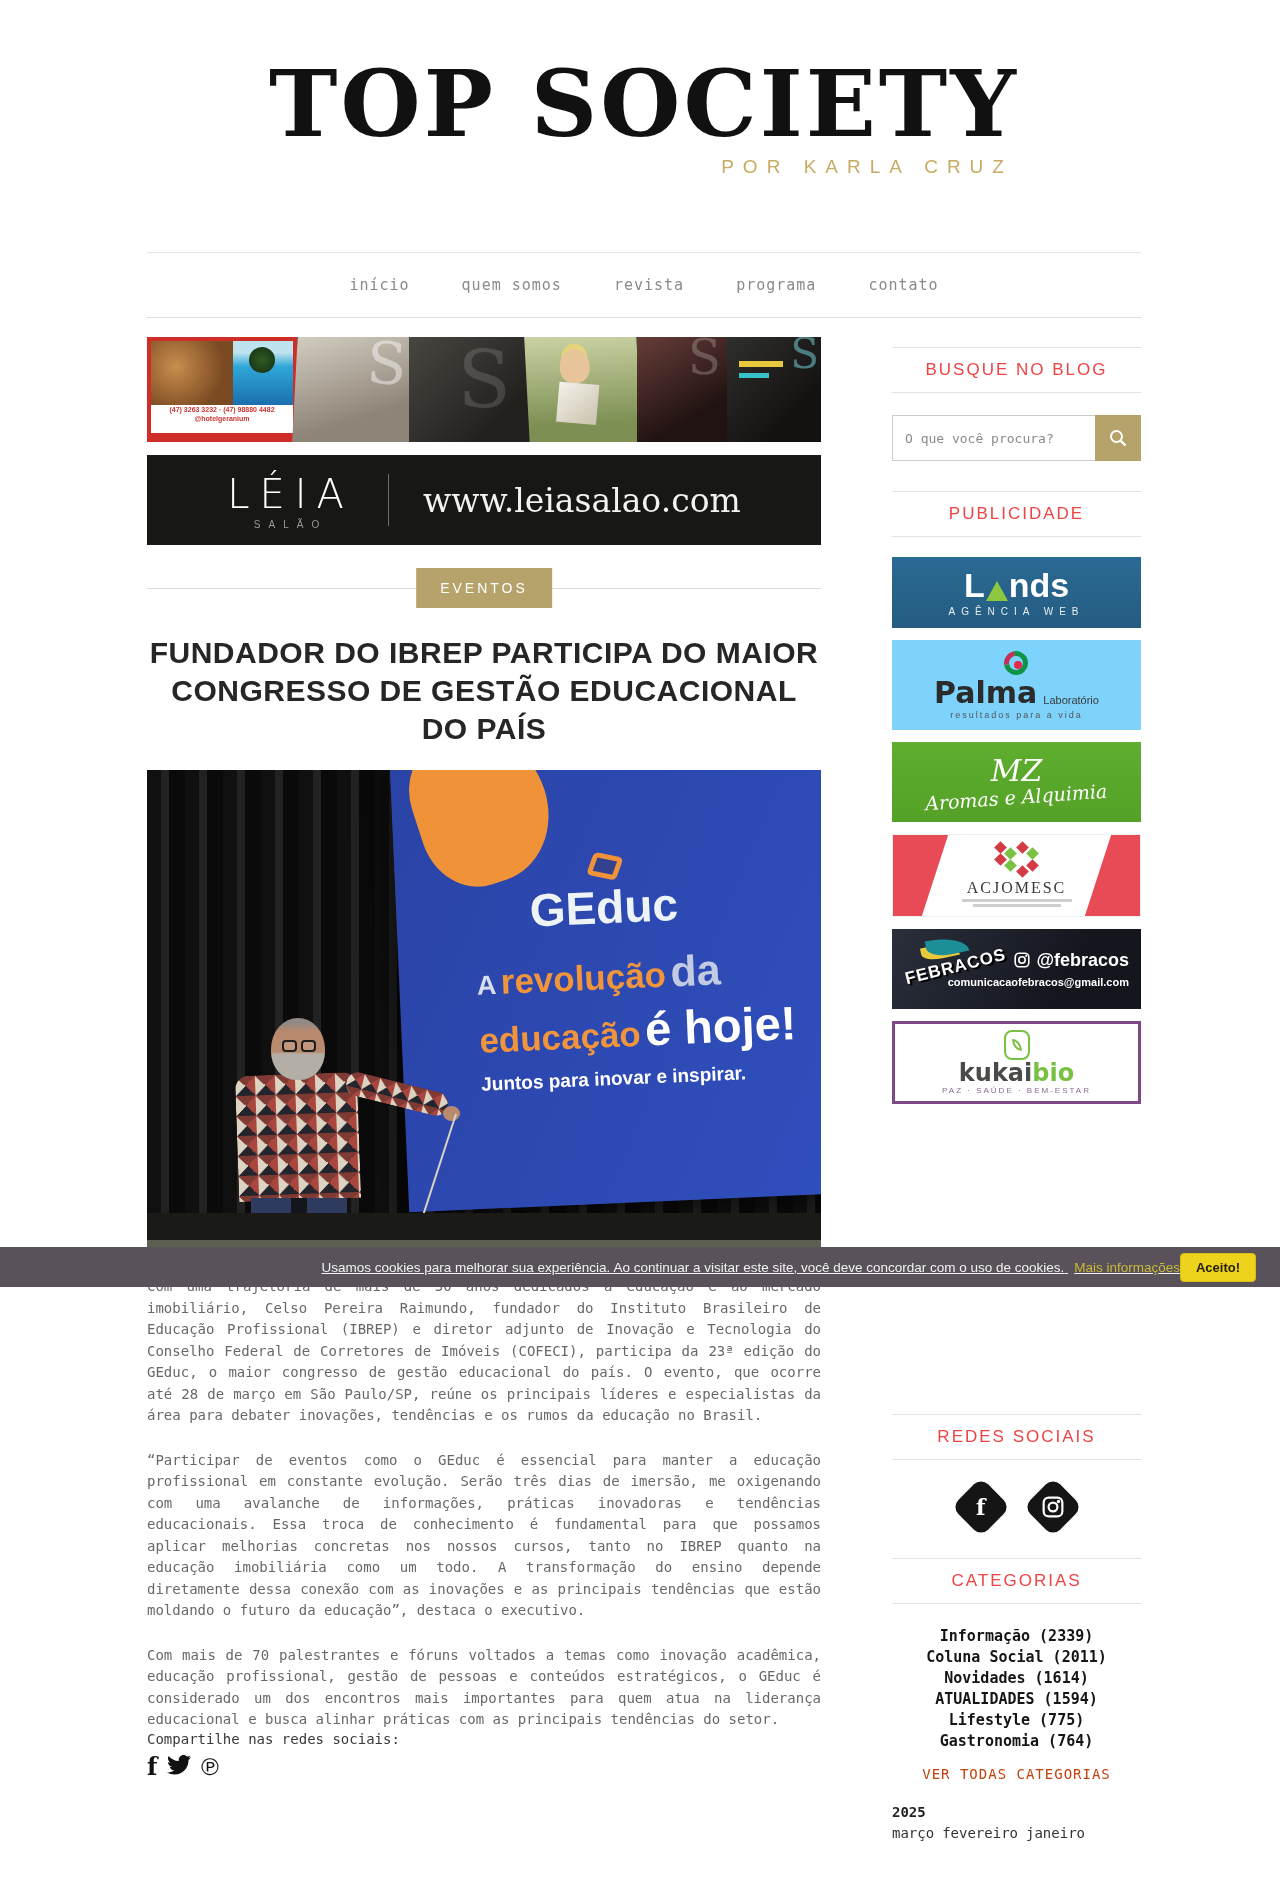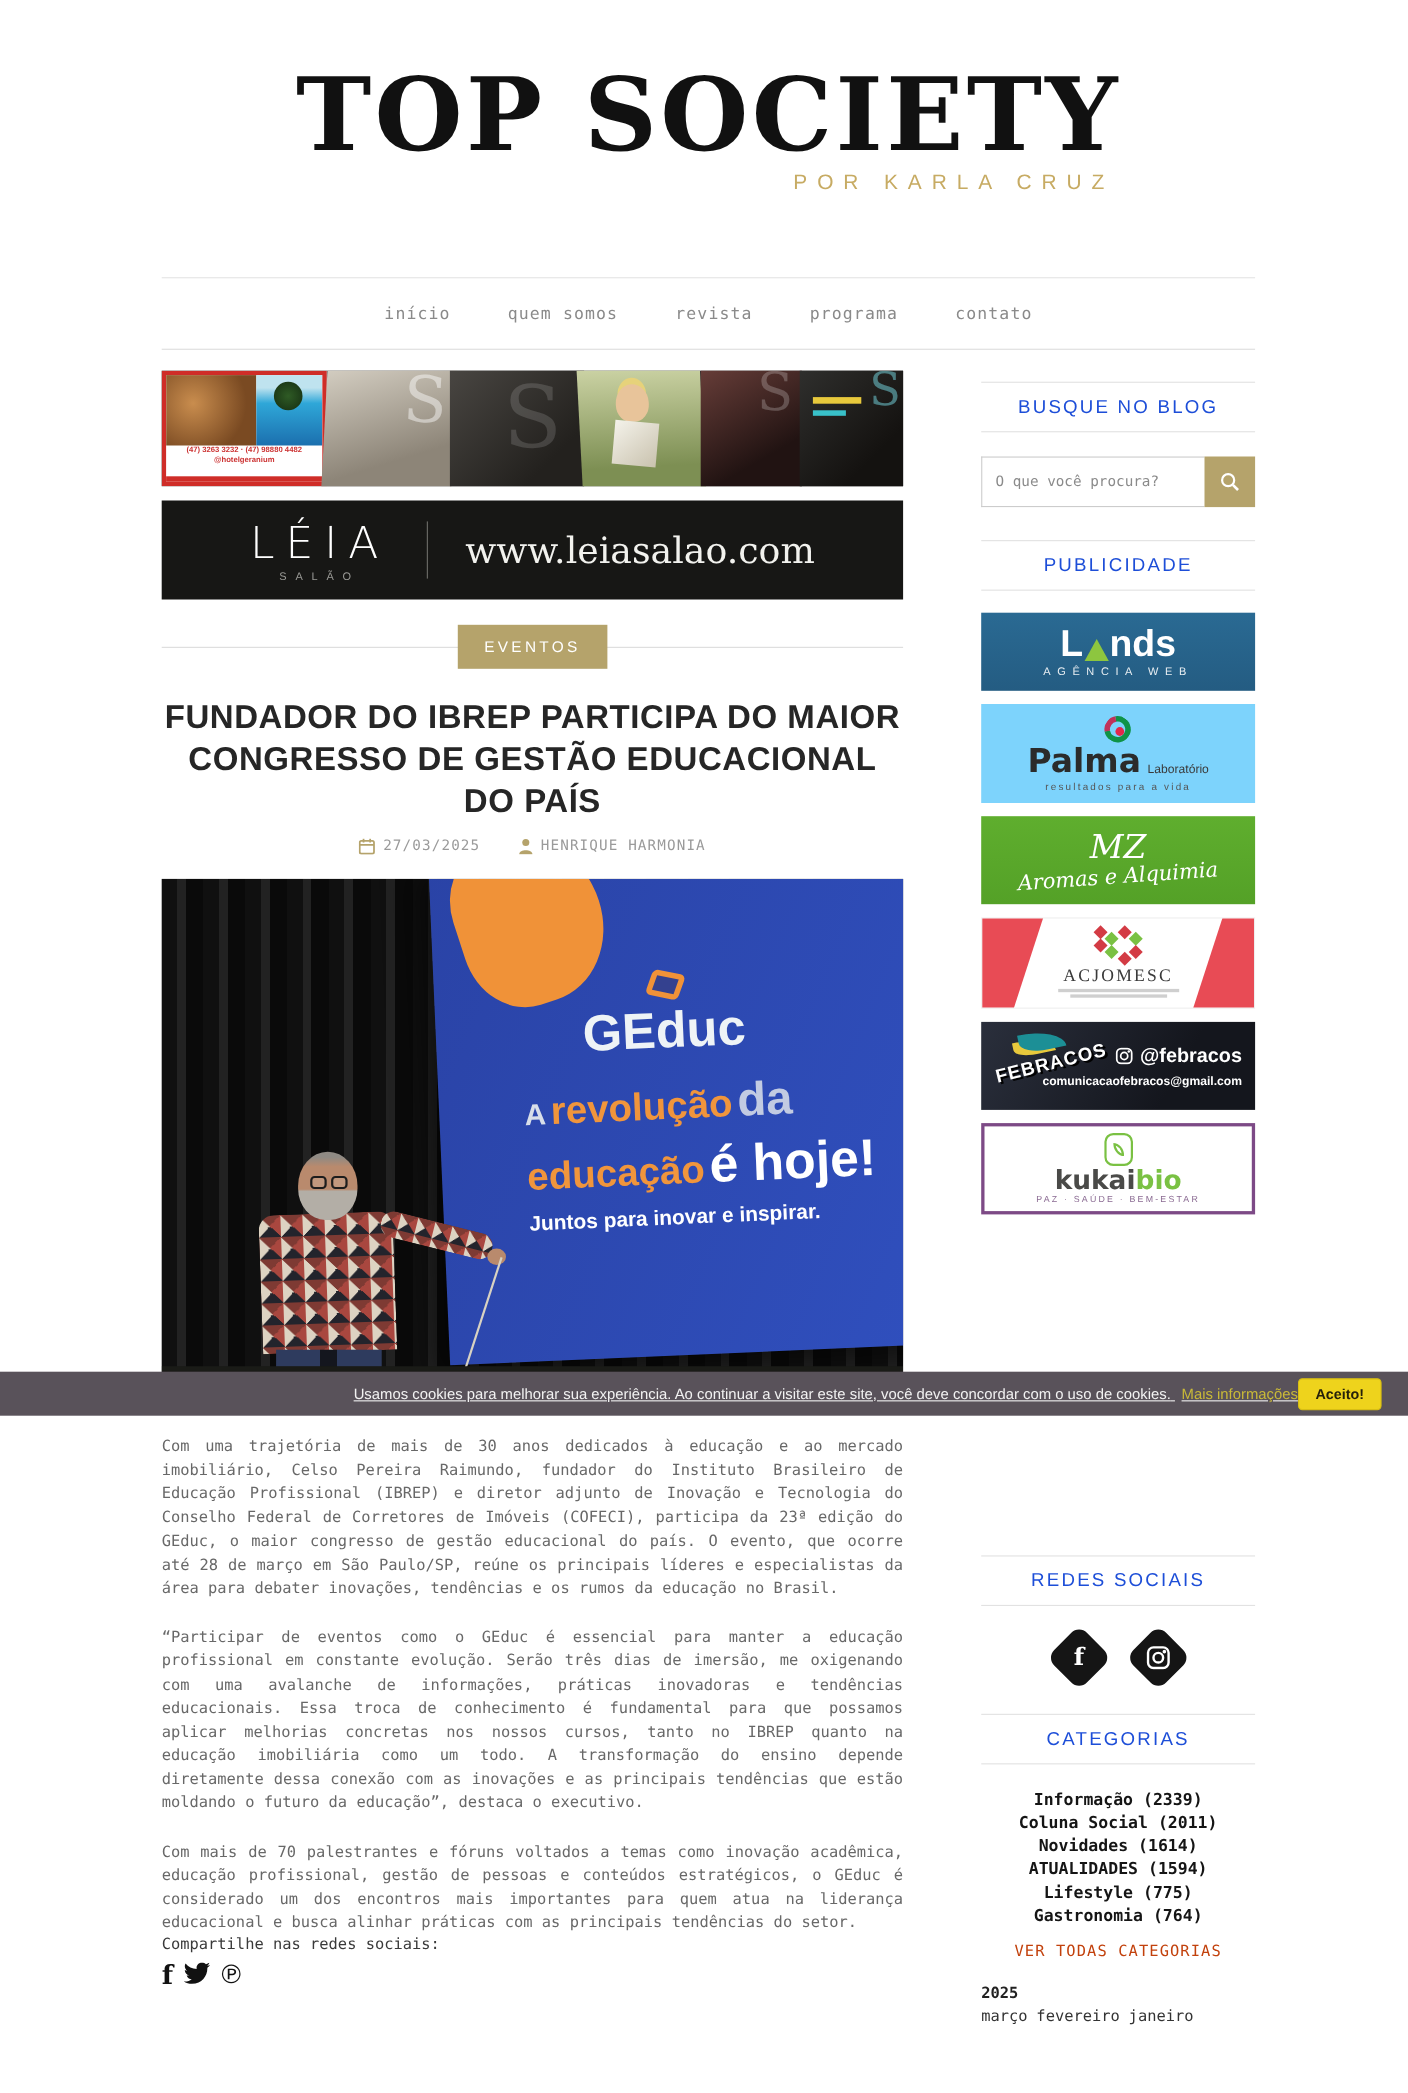--- a/index.html
+++ b/index.html
@@ -148,21 +148,21 @@
   .share-label { font-family:"DejaVu Sans Mono", monospace; font-size:14px; color:#3a3a3a; }
   .share-row { margin-top:8px; display:flex; align-items:center; gap:10px; }
   .share-fb { font-family:"DejaVu Serif", serif; font-weight:bold; font-size:24px;
     color:#111; line-height:1; cursor:pointer; }
   .share-tw { cursor:pointer; }
   .share-pin { font-size:24px; color:#111; line-height:1; cursor:pointer; }
 
   
   .sidebar { padding-top:10px; }
   .sb-heading { border-top:1px solid #e2e2e2; border-bottom:1px solid #e2e2e2;
-    text-align:center; padding:12px 0; font-size:17px; letter-spacing:2px; color:#1d4ed8; }
+    text-align:center; padding:12px 0; font-size:17px; letter-spacing:2px; color:#ef4444; }
   .search-row { margin-top:22px; display:flex; }
   .search-input { flex:1; height:46px; border:1px solid #ccc; border-right:none;
     padding:0 12px; font-family:"DejaVu Sans Mono", monospace; font-size:13px; color:#777;
     outline:none; background:#fff; }
   .search-input::placeholder { color:#8a8a8a; }
   .search-btn { width:46px; height:46px; background:#b5a36b; border:none; cursor:pointer;
     display:flex; align-items:center; justify-content:center; }
   .pub-heading { margin-top:30px; }
   .ads { margin-top:20px; }
   .ad { margin-bottom:12px; position:relative; overflow:hidden; cursor:pointer; }
@@ -318,38 +318,20 @@
         <div class="leia-url">www.leiasalao.com</div>
       </div>
 
       <div class="cat-divider">
         <div class="line"></div>
         <div class="cat-tag">EVENTOS</div>
       </div>
 
       <h1 class="post-title">FUNDADOR DO IBREP PARTICIPA DO MAIOR CONGRESSO DE GESTÃO EDUCACIONAL DO PAÍS</h1>
 
-      <div class="post-meta">
-        <div class="meta-item">
-          <svg width="15" height="15" viewBox="0 0 15 15">
-              <rect x="1" y="2.5" width="13" height="11.5" rx="1.5" fill="none" stroke="#b5a36b" stroke-width="1.6"></rect>
-              <line x1="1" y1="6" x2="14" y2="6" stroke="#b5a36b" stroke-width="1.6"></line>
-              <line x1="4.5" y1="0.5" x2="4.5" y2="4" stroke="#b5a36b" stroke-width="1.6"></line>
-              <line x1="10.5" y1="0.5" x2="10.5" y2="4" stroke="#b5a36b" stroke-width="1.6"></line>
-            </svg>
-          <span>27/03/2025</span>
-        </div>
-        <div class="meta-item">
-          <svg width="14" height="15" viewBox="0 0 14 15">
-              <circle cx="7" cy="4" r="3.2" fill="#b5a36b"></circle>
-              <path d="M1 14.5 C1 9.8 13 9.8 13 14.5 Z" fill="#b5a36b"></path>
-            </svg>
-          <span>HENRIQUE HARMONIA</span>
-        </div>
-      </div>
 
       <div class="photo">
         <div class="panel"></div>
         <div class="blob"></div>
         <div class="banner-text">
           <div class="geduc-row">
             <i class="flag"></i>
             <span class="geduc">GEduc</span>
           </div>
           <div class="l1">

